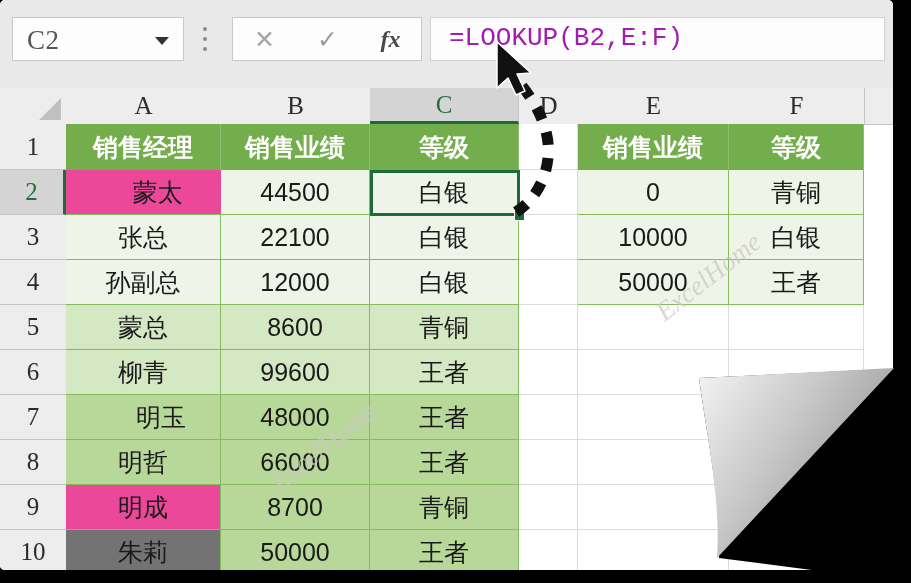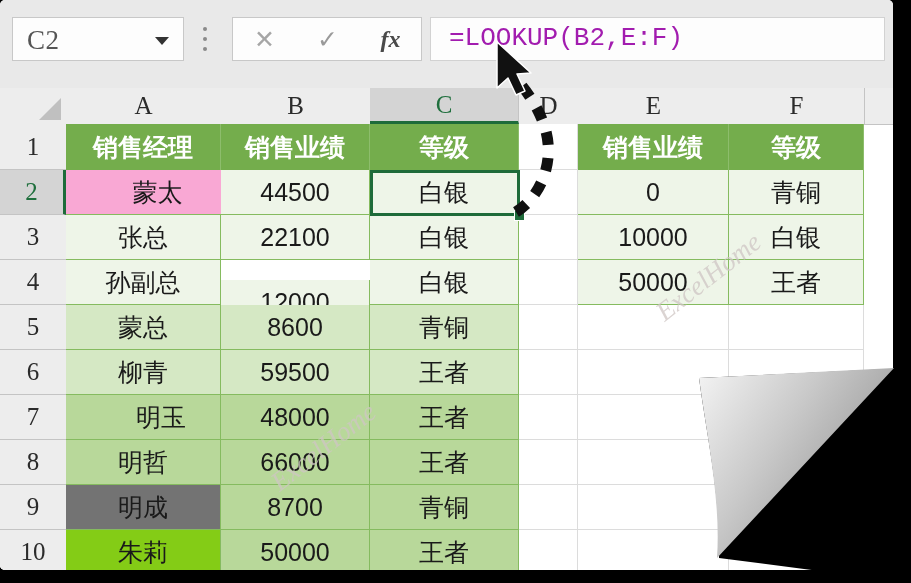--- a/index.html
+++ b/index.html
@@ -143,53 +143,53 @@
         <div class="rh" style="top:406px;height:45px;">10</div>
       </div>
 
       <div id="cells">
           <div class="cell hdr" style="left: 66px; top: 36px; width: 155px; height: 46px;">销售经理</div>
           <div class="cell hdr" style="left: 221px; top: 36px; width: 149px; height: 46px;">销售业绩</div>
           <div class="cell hdr" style="left: 370px; top: 36px; width: 149px; height: 46px;">等级</div>
           <div class="cell hdr" style="left: 578px; top: 36px; width: 151px; height: 46px;">销售业绩</div>
           <div class="cell hdr" style="left: 729px; top: 36px; width: 135px; height: 46px;">等级</div>
           <div class="cell blank" style="left: 519px; top: 36px; width: 59px; height: 46px;"></div>
-          <div class="cell body" style="left: 66px; top: 82px; width: 184px; height: 45px; background: #f9a8d4;">蒙太</div>
+          <div class="cell body" style="left: 66px; top: 82px; width: 184px; height: 45px; background: #ec4899;">蒙太</div>
           <div class="cell body" style="left: 221px; top: 82px; width: 149px; height: 45px; background: rgb(238, 245, 232);">44500</div>
           <div class="cell body" style="left: 370px; top: 82px; width: 149px; height: 45px; background: rgb(238, 245, 232);">白银</div>
           <div class="cell blank" style="left: 519px; top: 82px; width: 59px; height: 45px;"></div>
           <div class="cell body" style="left: 66px; top: 127px; width: 155px; height: 45px; background: rgb(238, 245, 232);">张总</div>
           <div class="cell body" style="left: 221px; top: 127px; width: 149px; height: 45px; background: rgb(238, 245, 232);">22100</div>
           <div class="cell body" style="left: 370px; top: 127px; width: 149px; height: 45px; background: rgb(238, 245, 232);">白银</div>
           <div class="cell blank" style="left: 519px; top: 127px; width: 59px; height: 45px;"></div>
           <div class="cell body" style="left: 66px; top: 172px; width: 155px; height: 45px; background: rgb(238, 245, 232);">孙副总</div>
-          <div class="cell body" style="left: 221px; top: 172px; width: 149px; height: 45px; background: rgb(238, 245, 232); margin-top: 20px;">12000</div>
+          <div class="cell body" style="left: 221px; top: 172px; width: 149px; height: 45px; background: rgb(238, 245, 232);">12000</div>
           <div class="cell body" style="left: 370px; top: 172px; width: 149px; height: 45px; background: rgb(238, 245, 232);">白银</div>
           <div class="cell blank" style="left: 519px; top: 172px; width: 59px; height: 45px;"></div>
           <div class="cell body" style="left: 66px; top: 217px; width: 155px; height: 45px; background: rgb(213, 232, 196);">蒙总</div>
           <div class="cell body" style="left: 221px; top: 217px; width: 149px; height: 45px; background: rgb(213, 232, 196);">8600</div>
           <div class="cell body" style="left: 370px; top: 217px; width: 149px; height: 45px; background: rgb(213, 232, 196);">青铜</div>
           <div class="cell blank" style="left: 519px; top: 217px; width: 59px; height: 45px;"></div>
           <div class="cell body" style="left: 66px; top: 262px; width: 155px; height: 45px; background: rgb(213, 232, 196);">柳青</div>
-          <div class="cell body" style="left: 221px; top: 262px; width: 149px; height: 45px; background: rgb(213, 232, 196);">59500</div>
+          <div class="cell body" style="left: 221px; top: 262px; width: 149px; height: 45px; background: rgb(213, 232, 196);">99600</div>
           <div class="cell body" style="left: 370px; top: 262px; width: 149px; height: 45px; background: rgb(213, 232, 196);">王者</div>
           <div class="cell blank" style="left: 519px; top: 262px; width: 59px; height: 45px;"></div>
           <div class="cell body" style="left: 66px; top: 307px; width: 155px; height: 45px; background: rgb(184, 216, 154); padding-left: 36px;">明玉</div>
           <div class="cell body" style="left: 221px; top: 307px; width: 149px; height: 45px; background: rgb(184, 216, 154);">48000</div>
           <div class="cell body" style="left: 370px; top: 307px; width: 149px; height: 45px; background: rgb(184, 216, 154);">王者</div>
           <div class="cell blank" style="left: 519px; top: 307px; width: 59px; height: 45px;"></div>
           <div class="cell body" style="left: 66px; top: 352px; width: 155px; height: 45px; background: rgb(184, 216, 154);">明哲</div>
           <div class="cell body" style="left: 221px; top: 352px; width: 149px; height: 45px; background: rgb(184, 216, 154);">66000</div>
           <div class="cell body" style="left: 370px; top: 352px; width: 149px; height: 45px; background: rgb(184, 216, 154);">王者</div>
           <div class="cell blank" style="left: 519px; top: 352px; width: 59px; height: 45px;"></div>
-          <div class="cell body" style="left: 66px; top: 397px; width: 155px; height: 45px; background: #737373; text-align: right;">明成</div>
+          <div class="cell body" style="left: 66px; top: 397px; width: 155px; height: 45px; background: #ec4899; text-align: right;">明成</div>
           <div class="cell body" style="left: 221px; top: 397px; width: 149px; height: 45px; background: rgb(184, 216, 154);">8700</div>
           <div class="cell body" style="left: 370px; top: 397px; width: 149px; height: 45px; background: rgb(184, 216, 154);">青铜</div>
           <div class="cell blank" style="left: 519px; top: 397px; width: 59px; height: 45px;"></div>
-          <div class="cell body" style="left: 66px; top: 442px; width: 155px; height: 45px; background: #84cc16;">朱莉</div>
+          <div class="cell body" style="left: 66px; top: 442px; width: 155px; height: 45px; background: #737373;">朱莉</div>
           <div class="cell body" style="left: 221px; top: 442px; width: 149px; height: 45px; background: rgb(184, 216, 154);">50000</div>
           <div class="cell body" style="left: 370px; top: 442px; width: 149px; height: 45px; background: rgb(184, 216, 154);">王者</div>
           <div class="cell blank" style="left: 519px; top: 442px; width: 59px; height: 45px;"></div>
           <div class="cell body" style="left: 578px; top: 82px; width: 151px; height: 45px; background: rgb(238, 245, 232);">0</div>
           <div class="cell body" style="left: 729px; top: 82px; width: 135px; height: 45px; background: rgb(238, 245, 232);">青铜</div>
           <div class="cell body" style="left: 578px; top: 127px; width: 151px; height: 45px; background: rgb(238, 245, 232);">10000</div>
           <div class="cell body" style="left: 729px; top: 127px; width: 135px; height: 45px; background: rgb(238, 245, 232);">白银</div>
           <div class="cell body" style="left: 578px; top: 172px; width: 151px; height: 45px; background: rgb(238, 245, 232);">50000</div>
           <div class="cell body" style="left: 729px; top: 172px; width: 135px; height: 45px; background: rgb(238, 245, 232);">王者</div>
           <div class="cell blank" style="left: 578px; top: 217px; width: 151px; height: 45px;"></div>

